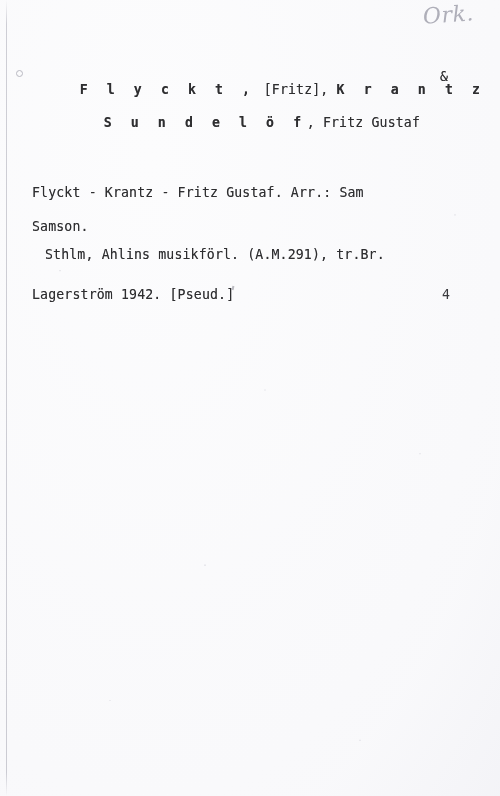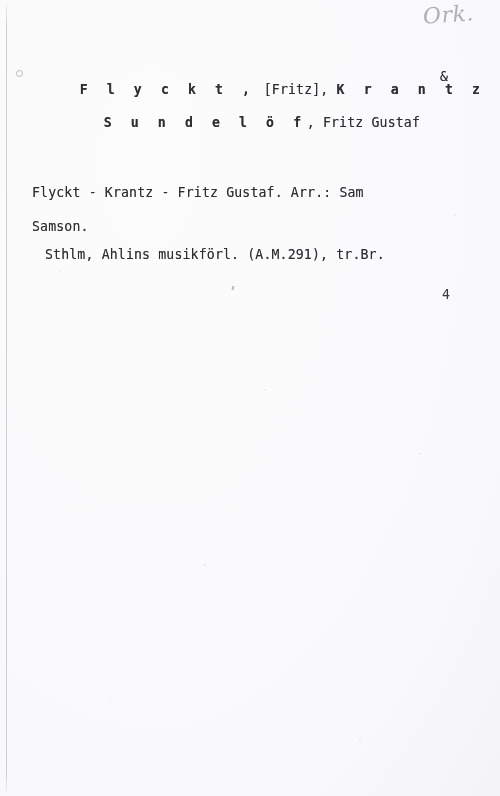--- a/index.html
+++ b/index.html
@@ -174,20 +174,21 @@
       <span class="spaced">S u n d e l ö f</span><span class="tight">, Fritz Gustaf</span>
     </div>
 
 
     <div class="line body-2 tight">Flyckt - Krantz - Fritz Gustaf. Arr.: Sam</div>
 
     <div class="line body-3 tight">Samson.</div>
 
     <div class="line body-4 tight">Sthlm, Ahlins musikförl. (A.M.291), tr.Br.</div>
 
+    <div class="line body-5 tight">Lagerström 1942. [Pseud.]</div>
 
     <div class="stray-mark"></div>
 
     <div class="page-number">4</div>
 
   </div>
 
 </div>
 
 </body></html>

